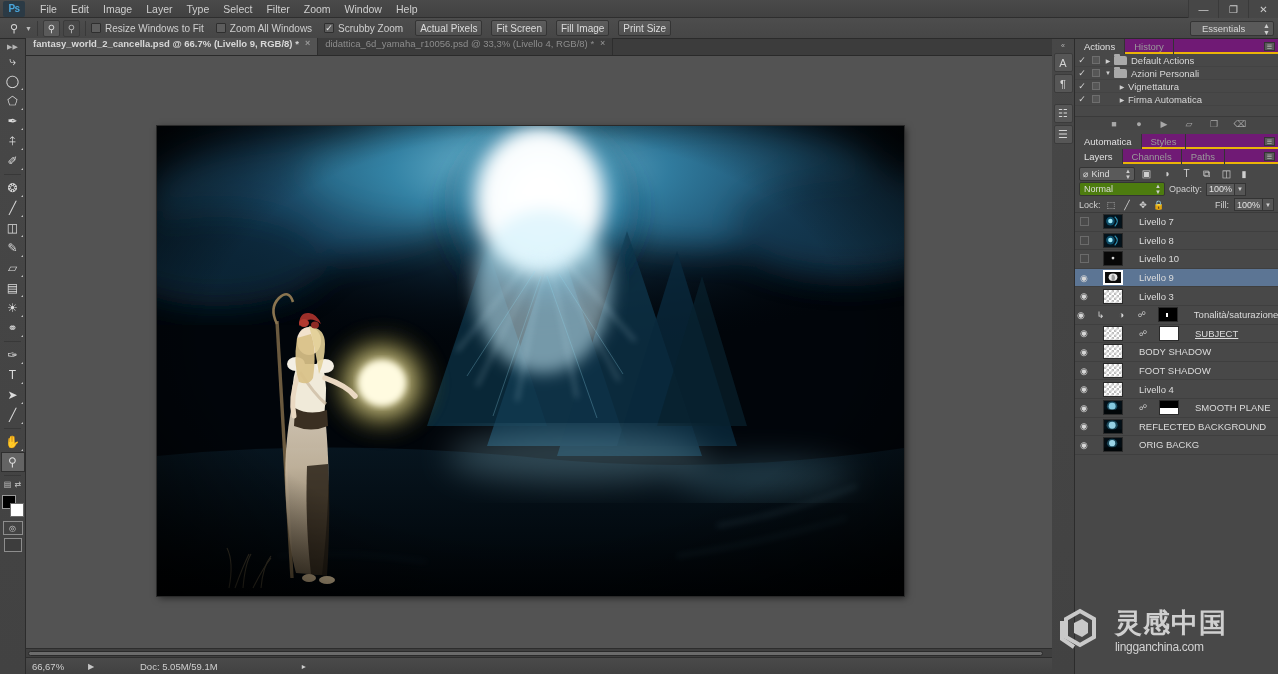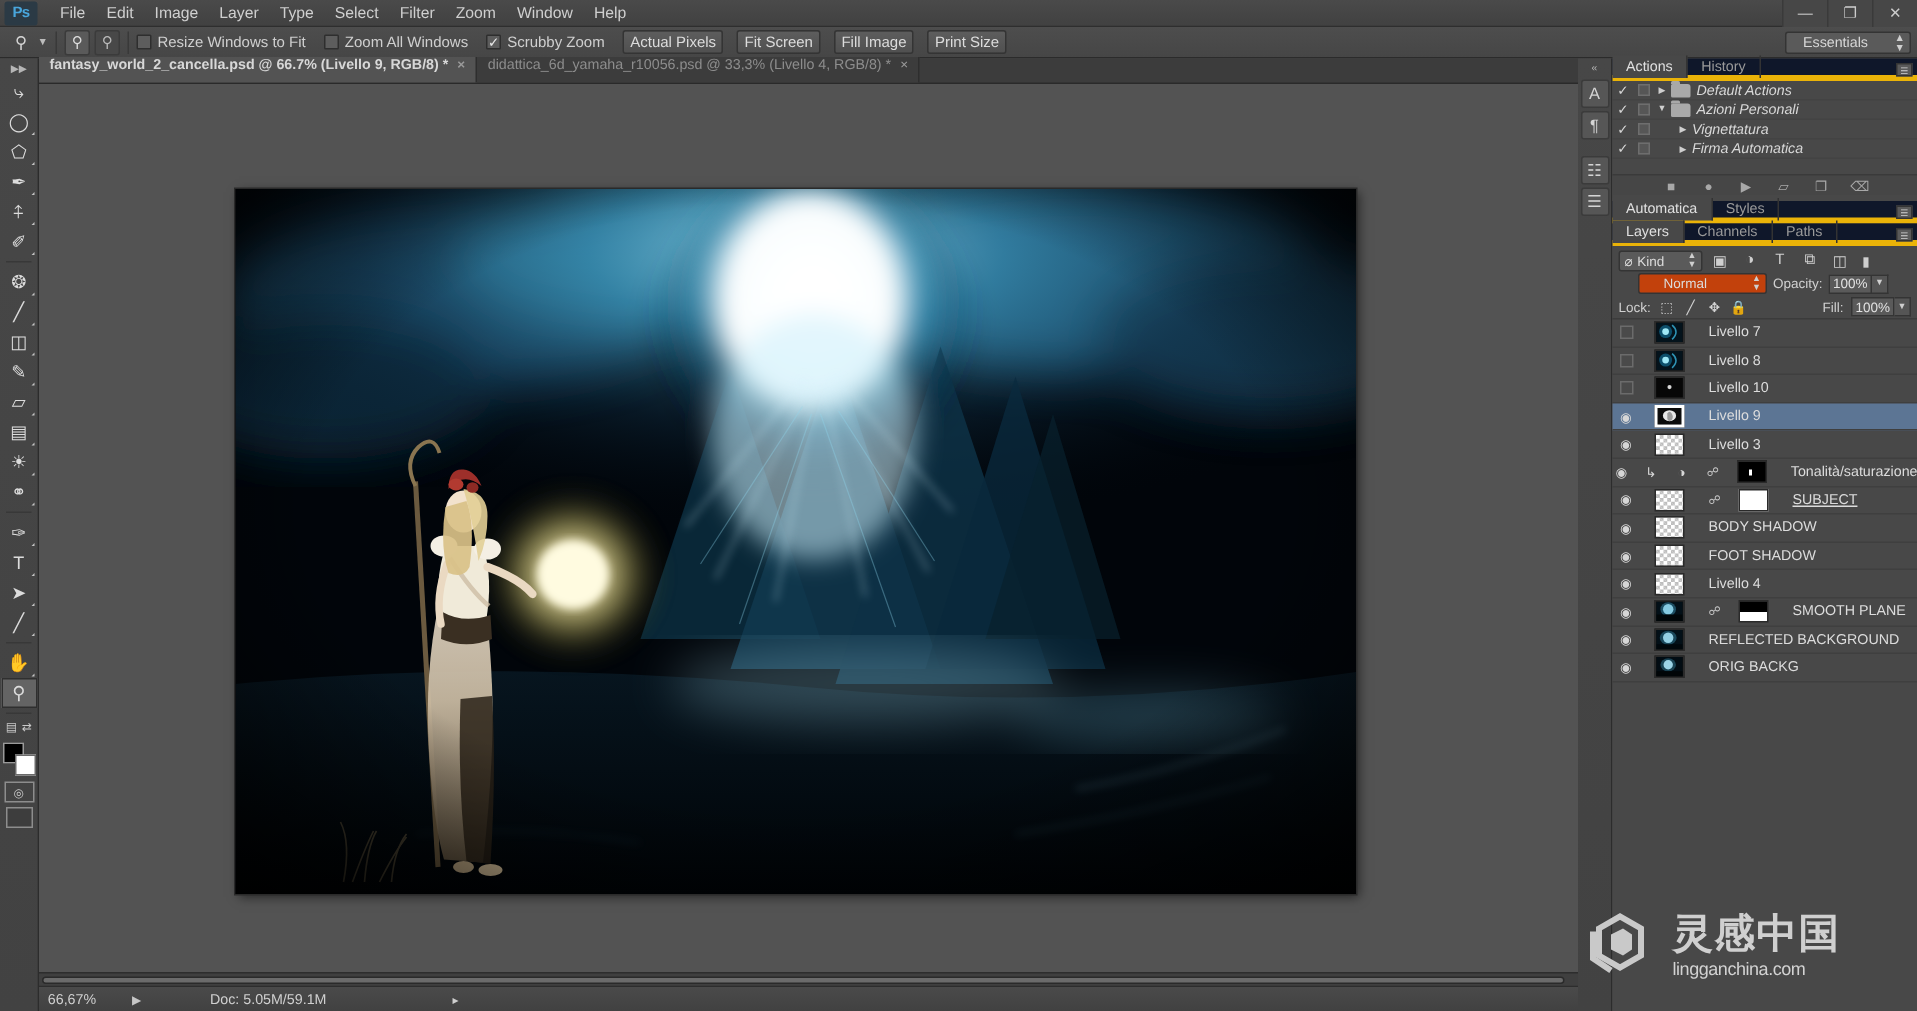--- a/index.html
+++ b/index.html
@@ -172,22 +172,22 @@
     background:#565656; border:1px solid #3b3b3b; border-radius:2px;
     display:flex;align-items:center;justify-content:center;
     color:#d4d4d4; font-size:11px;
   }
   .rail-gap { height:7px; }
 
   
   .dock { position:absolute; left:1075px; top:39px; width:203px; height:635px; background:#484848; }
 
   .panel-tabs {
-    display:flex; align-items:center; height:15px;
-    background:#0f172a; border-bottom:4px solid #eab308; position:relative;
+    display:flex; align-items:flex-start; height:15px;
+    background:#701a75; border-bottom:2px solid #eab308; position:relative;
   }
   .ptab {
     height:15px; padding:0 9px; font-size:9.5px; color:#9a9a9a;
     display:flex;align-items:center; border-right:1px solid #333;
   }
   .ptab.active { background:#484848; color:#e0e0e0; }
   .panel-menu {
     position:absolute; right:3px; top:3px; width:11px;height:9px;
     background:#5a5a5a; border:1px solid #343434;
     display:flex;align-items:center;justify-content:center;
@@ -204,21 +204,21 @@
   .act-box { width:13px; display:flex; align-items:center; justify-content:center; }
   .act-box .sq { width:8px;height:8px;border:1px solid #6e6e6e; background:#565656; }
   .act-tri { width:12px; text-align:center; color:#cfcfcf; font-size:6px; }
   .act-folder {
     width:13px; height:9px; background:#a9a9a9; border-radius:1px 2px 1px 1px;
     margin-right:4px; position:relative;
   }
   .act-folder:before {
     content:''; position:absolute; left:0; top:-2px; width:6px;height:2px;background:#a9a9a9;border-radius:1px 1px 0 0;
   }
-  .act-name { white-space:nowrap;font-style:italic; }
+  .act-name { white-space:nowrap; }
   .act-toolbar {
     height:14px; background:#464646; border-top:1px solid #3a3a3a;
     display:flex; align-items:center; justify-content:center; gap:14px;
     color:#a8a8a8; font-size:9px;
   }
   .act-toolbar .tb { width:11px; text-align:center; }
 
   
   .adj-strip { }
 
@@ -238,22 +238,22 @@
     color:#cfcfcf; font-size:10px;
   }
   .filter-toggle {
     width:12px;height:14px;display:flex;align-items:center;justify-content:center;
     color:#cfcfcf;font-size:9px;
   }
   .lp-blend {
     display:flex; align-items:center; height:16px; padding:1px 4px; gap:4px;
   }
   .blend-sel {
-    width:86px;height:14px;background:#c2410c;border:1px solid #343434;border-radius:2px;
-    display:flex;align-items:center;padding-left:16px; font-size:9px;color:#dcdcdc;position:relative;margin-left:13px;
+    width:86px;height:14px;background:#4d7c0f;border:1px solid #343434;border-radius:2px;
+    display:flex;align-items:center;padding-left:4px; font-size:9px;color:#dcdcdc;position:relative;
   }
   .blend-sel .arrows { position:absolute; right:3px; font-size:6px; color:#cfcfcf;line-height:6px; }
   .mini-label { font-size:9px; color:#d0d0d0; }
   .mini-field {
     height:13px; min-width:29px; background:#5a5a5a; border:1px solid #343434;
     font-size:9px;color:#e2e2e2; display:flex;align-items:center;justify-content:center;
   }
   .mini-arrow {
     width:11px;height:13px;background:#555;border:1px solid #343434;border-left:none;
     display:flex;align-items:center;justify-content:center;color:#cfcfcf;font-size:6px;

